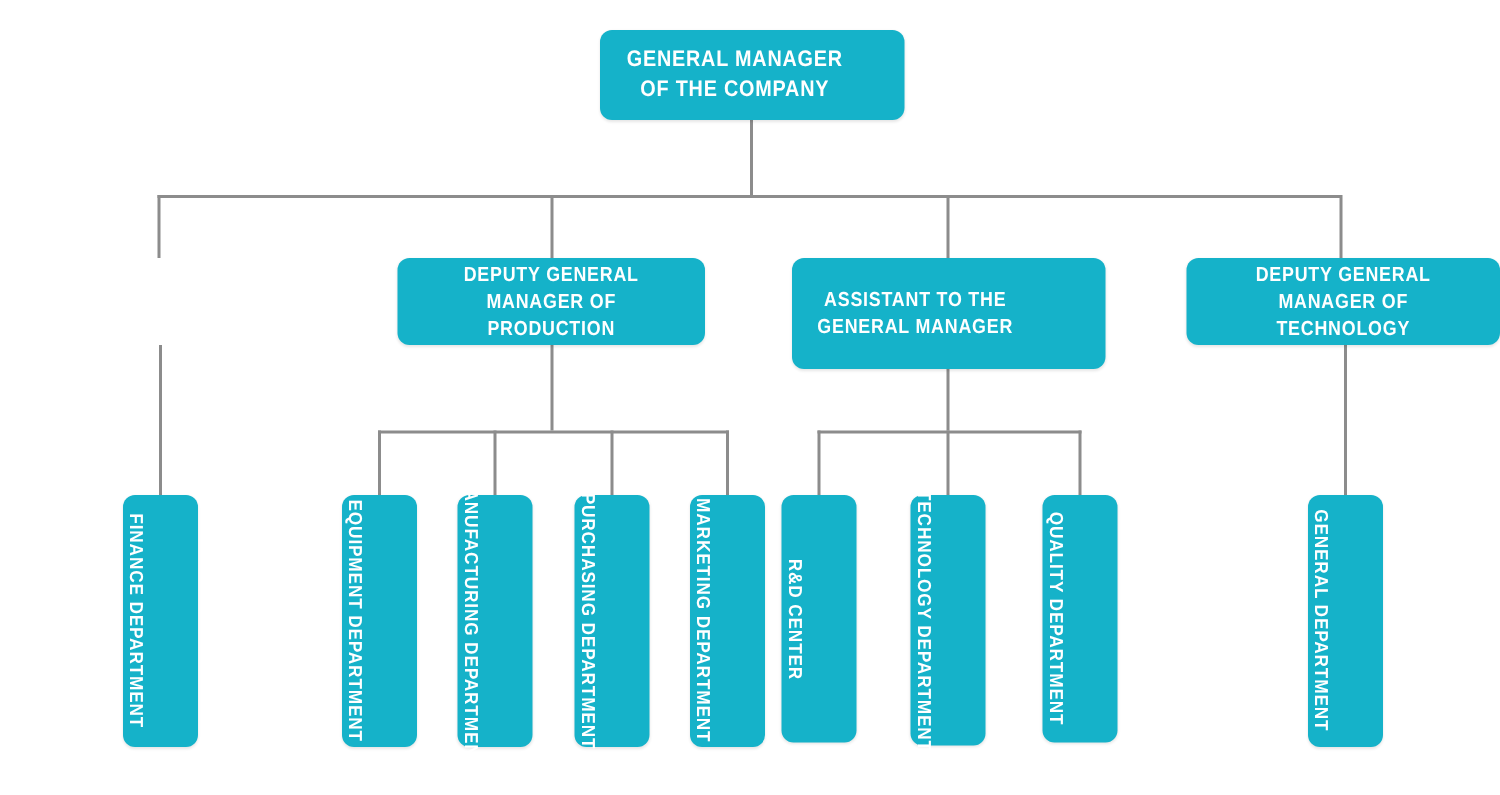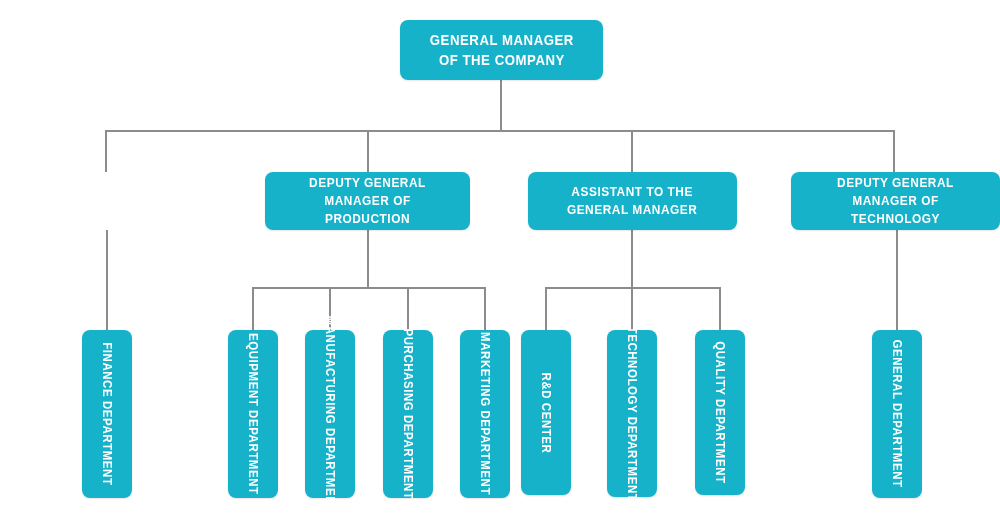--- a/index.html
+++ b/index.html
@@ -26,21 +26,21 @@
   .connector.h { height: 2px; }
 
   
   .node {
     position: absolute;
     box-sizing: border-box;
     background: #15b2c9;
     border-radius: 8px;
     display: flex;
     align-items: center;
-    justify-content: center;
+    justify-content: flex-start;
     text-align: center;
     color: #ffffff;
     font-weight: bold;
     letter-spacing: 0.6px;
     line-height: 1.35;
     box-shadow: 0 1px 2px rgba(0,0,0,0.10);
   }
   .node .label {
     display: block;
     padding: 0 8px;
@@ -106,21 +106,21 @@
     <span class="label">GENERAL MANAGER
 OF THE COMPANY</span>
   </div>
 
 
   <div class="node level-2" style="left: 265px; top: 172px; width: 205px; height: 58px; background: rgb(21, 178, 201);">
     <span class="label">DEPUTY GENERAL
 MANAGER OF PRODUCTION</span>
   </div>
 
-  <div class="node level-2" style="left: 528px; top: 172px; width: 209px; height: 58px; background: rgb(21, 178, 201);">
+  <div class="node level-2" style="left: 528px; top: 172px; width: 209px; height: 74px; background: rgb(21, 178, 201);">
     <span class="label">ASSISTANT TO THE
 GENERAL MANAGER</span>
   </div>
 
   <div class="node level-2" style="left: 791px; top: 172px; width: 209px; height: 58px; background: rgb(21, 178, 201);">
     <span class="label">DEPUTY GENERAL
 MANAGER OF TECHNOLOGY</span>
   </div>
 
   <div class="node level-3" style="left: 82px; top: 330px; width: 50px; height: 168px; background: rgb(21, 178, 201);">

